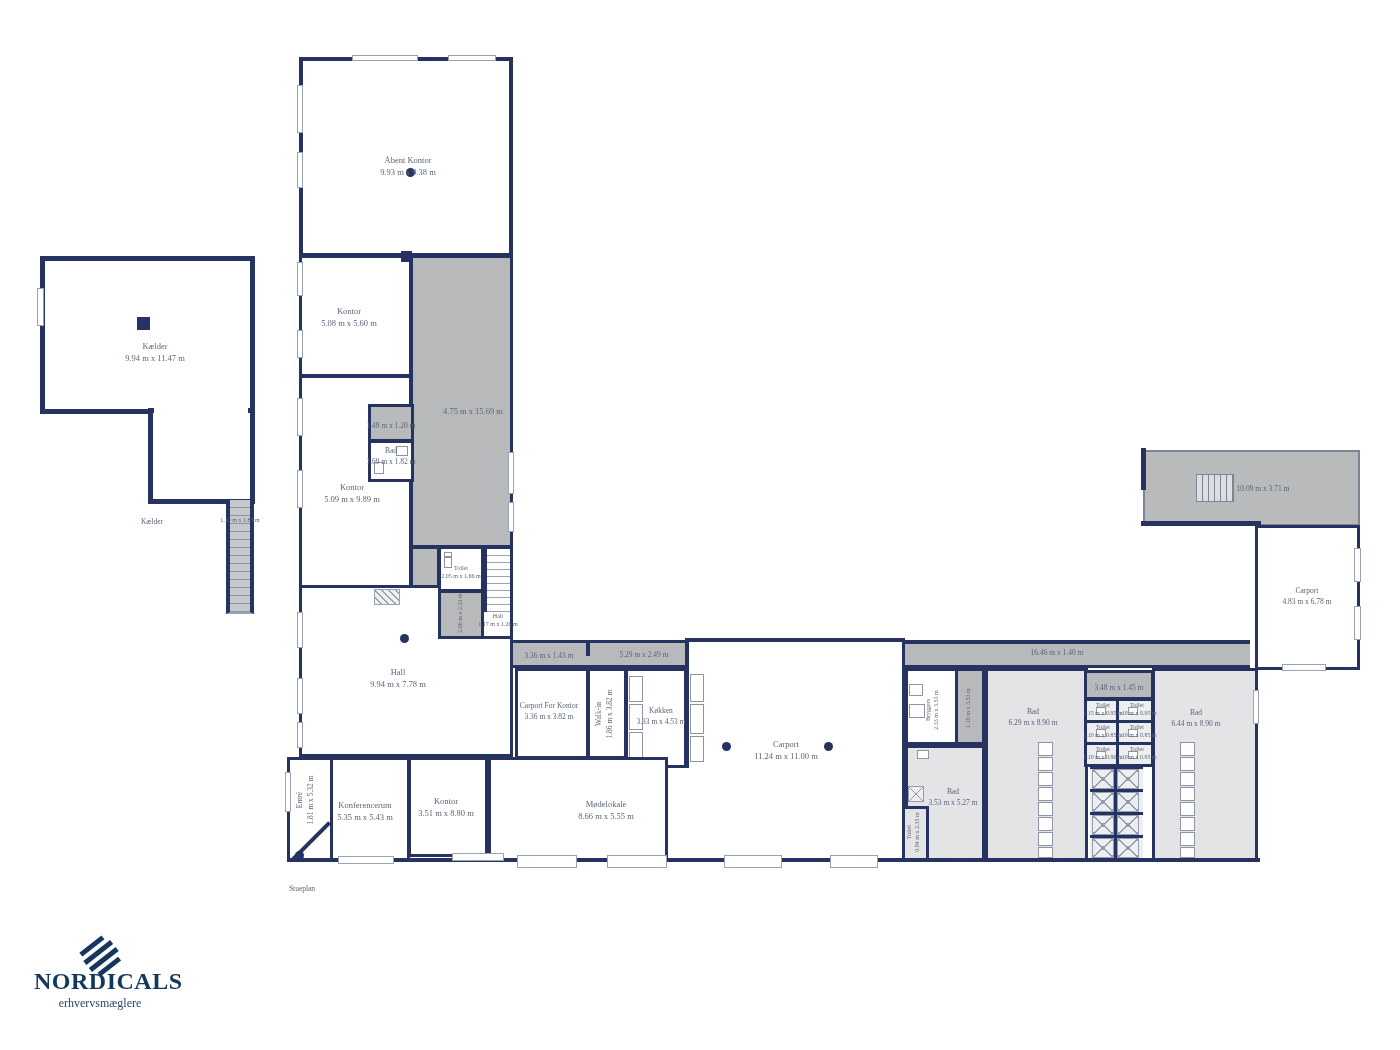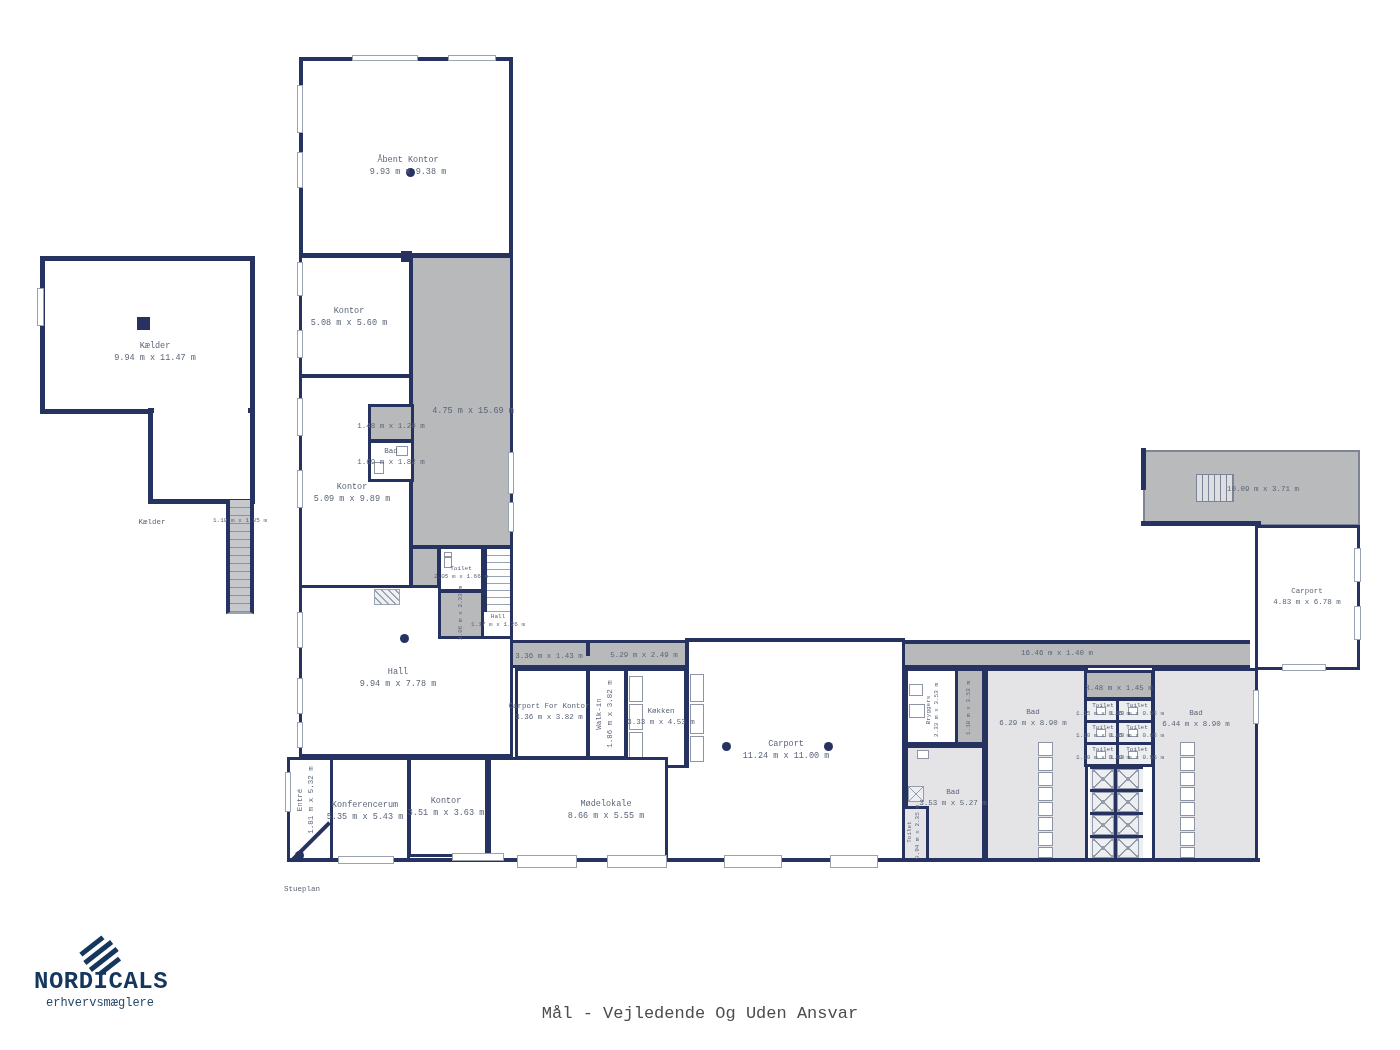--- a/index.html
+++ b/index.html
@@ -1,17 +1,17 @@
 <!DOCTYPE html>
 <html><head>
 <meta charset="utf-8">
 <style>
   html,body{margin:0;padding:0;background:#fff;}
   #plan{position:relative;width:1400px;height:1050px;background:#fff;overflow:hidden;
-        font-family:Liberation Mono, monospace;}
+        font-family:Liberation Serif, serif;}
   .room{position:absolute;box-sizing:border-box;border:3px solid #26325f;background:#fff;}
   .b4{border-width:4px;} .b5{border-width:5px;}
   .g{background:#b8b9bb;} .lg{background:#e4e4e7;}
   .wall{position:absolute;background:#26325f;}
   .patch{position:absolute;background:#fff;}
   .win{position:absolute;background:#fff;border:1px solid #9aa3b2;box-sizing:border-box;}
   .fix{position:absolute;background:#fff;border:1px solid #8d94a6;box-sizing:border-box;}
   .dot{position:absolute;width:9px;height:9px;border-radius:50%;background:#26325f;}
   .pillar{position:absolute;background:#26325f;}
   .stairs{position:absolute;box-sizing:border-box;background-color:#c7c8cb;
@@ -260,21 +260,21 @@
   <div class="lbl tiny vert" style="left:306px;top:800px">
       <div>Entré</div>
       <div>1.81 m x 5.32 m</div>
     </div>
   <div class="lbl" style="left:365px;top:811px">
       <div>Konferencerum</div>
       <div>5.35 m x 5.43 m</div>
     </div>
   <div class="lbl" style="left:446px;top:807px">
       <div>Kontor</div>
-      <div>3.51 m x 3.63 m</div>
+      <div>3.51 m x 8.80 m</div>
     </div>
   <div class="lbl" style="left:606px;top:810px">
       <div>Mødelokale</div>
       <div>8.66 m x 5.55 m</div>
     </div>
   <div class="lbl tiny" style="left:1057px;top:653px">
       <div>16.46 m x 1.40 m</div>
     </div>
   <div class="lbl micro vert" style="left:933px;top:710px">
       <div>Bryggers</div>
@@ -341,15 +341,14 @@
   <svg width="38" height="36" viewBox="0 0 38 36" style="position:absolute;left:82px;top:938px;overflow:visible">
     <g fill="#15375e" transform="rotate(-38 19 18)">
       <rect x="4" y="2" width="28" height="5"></rect>
       <rect x="2" y="11" width="34" height="5"></rect>
       <rect x="2" y="20" width="34" height="5"></rect>
       <rect x="6" y="29" width="26" height="5"></rect>
     </g>
   </svg>
   <div class="brand-name" style="left:34px;top:968px;width:132px;text-align:center;font-size:24px;letter-spacing:0.5px">NORDICALS</div>
   <div style="position:absolute;left:34px;top:996px;width:132px;text-align:center;font-size:12px;color:#29496b">erhvervsmæglere</div>
-  <div class="caption" style="left:0;top:1004px;width:1400px;text-align:center;font-size:17px">Mål - Vejledende Og Uden Ansvar</div>
 
 </div>
 
 </body></html>

